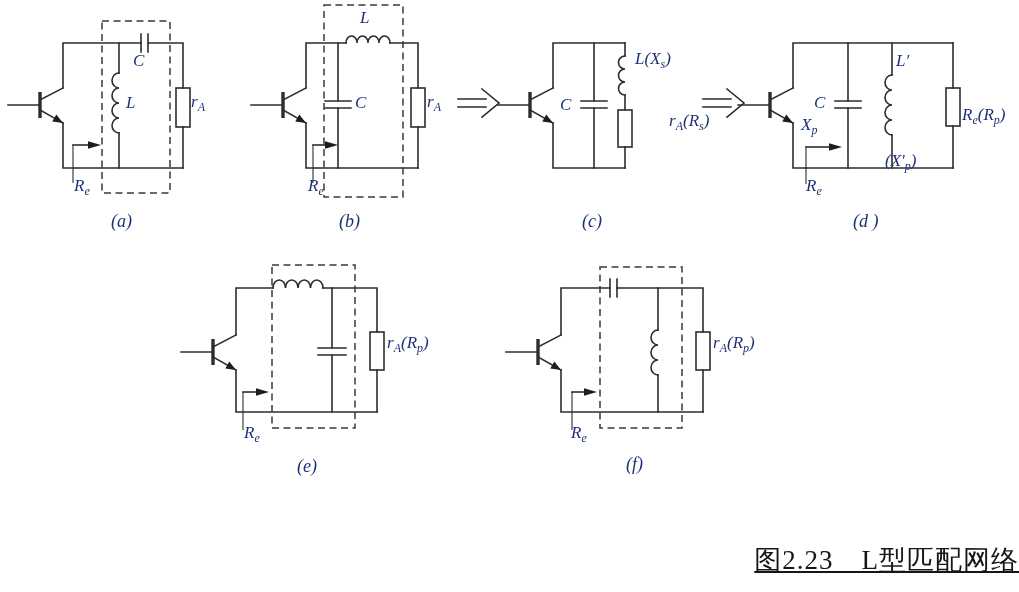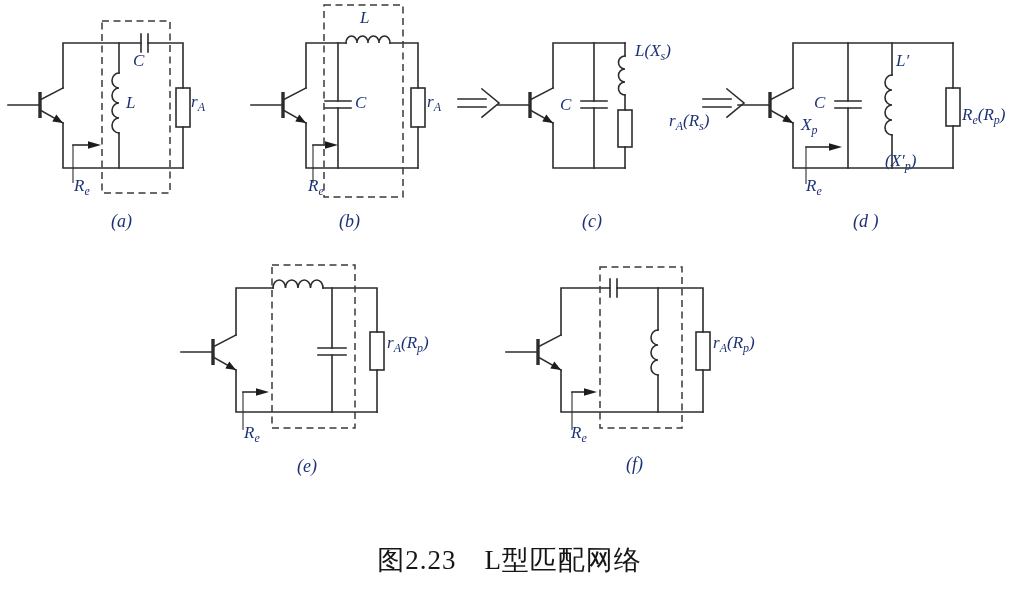--- a/index.html
+++ b/index.html
@@ -10,23 +10,23 @@
   .w{stroke:#2c2c2c;stroke-width:1.6;fill:none;stroke-linecap:square;}
   .bar{stroke:#2c2c2c;stroke-width:3.4;fill:none;}
   .thin{stroke:#2c2c2c;stroke-width:1.1;fill:none;}
   .dash{stroke:#3a3a3a;stroke-width:1.5;fill:none;stroke-dasharray:7 4.5;}
   .hd{fill:#1d1d1d;stroke:none;}
   .lbl{position:absolute;color:#1d3276;font-style:italic;font-size:17px;
        line-height:1;white-space:nowrap;font-family:"Liberation Serif",serif;}
   .lbl sub{font-size:12px;line-height:0;}
   .panel{position:absolute;color:#1d3276;font-style:italic;font-size:18px;
        line-height:1;font-family:"Liberation Serif",serif;}
-  .caption{position:absolute;left:0;top:542px;width:100%;text-align:center;
+  .caption{position:absolute;left:0;top:542px;width:100%;text-align:right;
        font-size:27px;color:#161616;letter-spacing:1px;
-       font-family:"Liberation Serif",serif;}
+       font-family:"Liberation Serif",serif;text-decoration:underline;}
 </style>
 </head>
 <body>
 
 <div class="stage">
 
 <svg width="1019" height="592" viewBox="0 0 1019 592">
   <defs>
     <g id="tr">
       <path class="w" d="M-32,0 H0"></path>
@@ -150,21 +150,21 @@
 <span class="lbl" style="left:74px;top:177px"><span>R</span><sub>e</sub></span>
 <span class="panel" style="left:111px;top:212px">(a)</span>
 
 <span class="lbl" style="left:360px;top:9px">L</span>
 <span class="lbl" style="left:355px;top:94px">C</span>
 <span class="lbl" style="left:427px;top:93px"><span>r</span><sub>A</sub></span>
 <span class="lbl" style="left:308px;top:177px"><span>R</span><sub>e</sub></span>
 <span class="panel" style="left:339px;top:212px">(b)</span>
 
 <span class="lbl" style="left:560px;top:96px">C</span>
-<span class="lbl" style="left:635px;top:42px"><span>L(</span><span>X</span><sub>s</sub><span>)</span></span>
+<span class="lbl" style="left:635px;top:50px"><span>L(</span><span>X</span><sub>s</sub><span>)</span></span>
 <span class="lbl" style="left:669px;top:112px"><span>r</span><sub>A</sub><span>(R</span><sub>s</sub><span>)</span></span>
 <span class="panel" style="left:582px;top:212px">(c)</span>
 
 <span class="lbl" style="left:814px;top:94px">C</span>
 <span class="lbl" style="left:896px;top:52px">L′</span>
 <span class="lbl" style="left:885px;top:152px"><span>(X′</span><sub>p</sub><span>)</span></span>
 <span class="lbl" style="left:962px;top:106px"><span>R</span><sub>e</sub><span>(R</span><sub>p</sub><span>)</span></span>
 <span class="lbl" style="left:801px;top:116px"><span>X</span><sub>p</sub></span>
 <span class="lbl" style="left:806px;top:177px"><span>R</span><sub>e</sub></span>
 <span class="panel" style="left:853px;top:212px">(d )</span>

